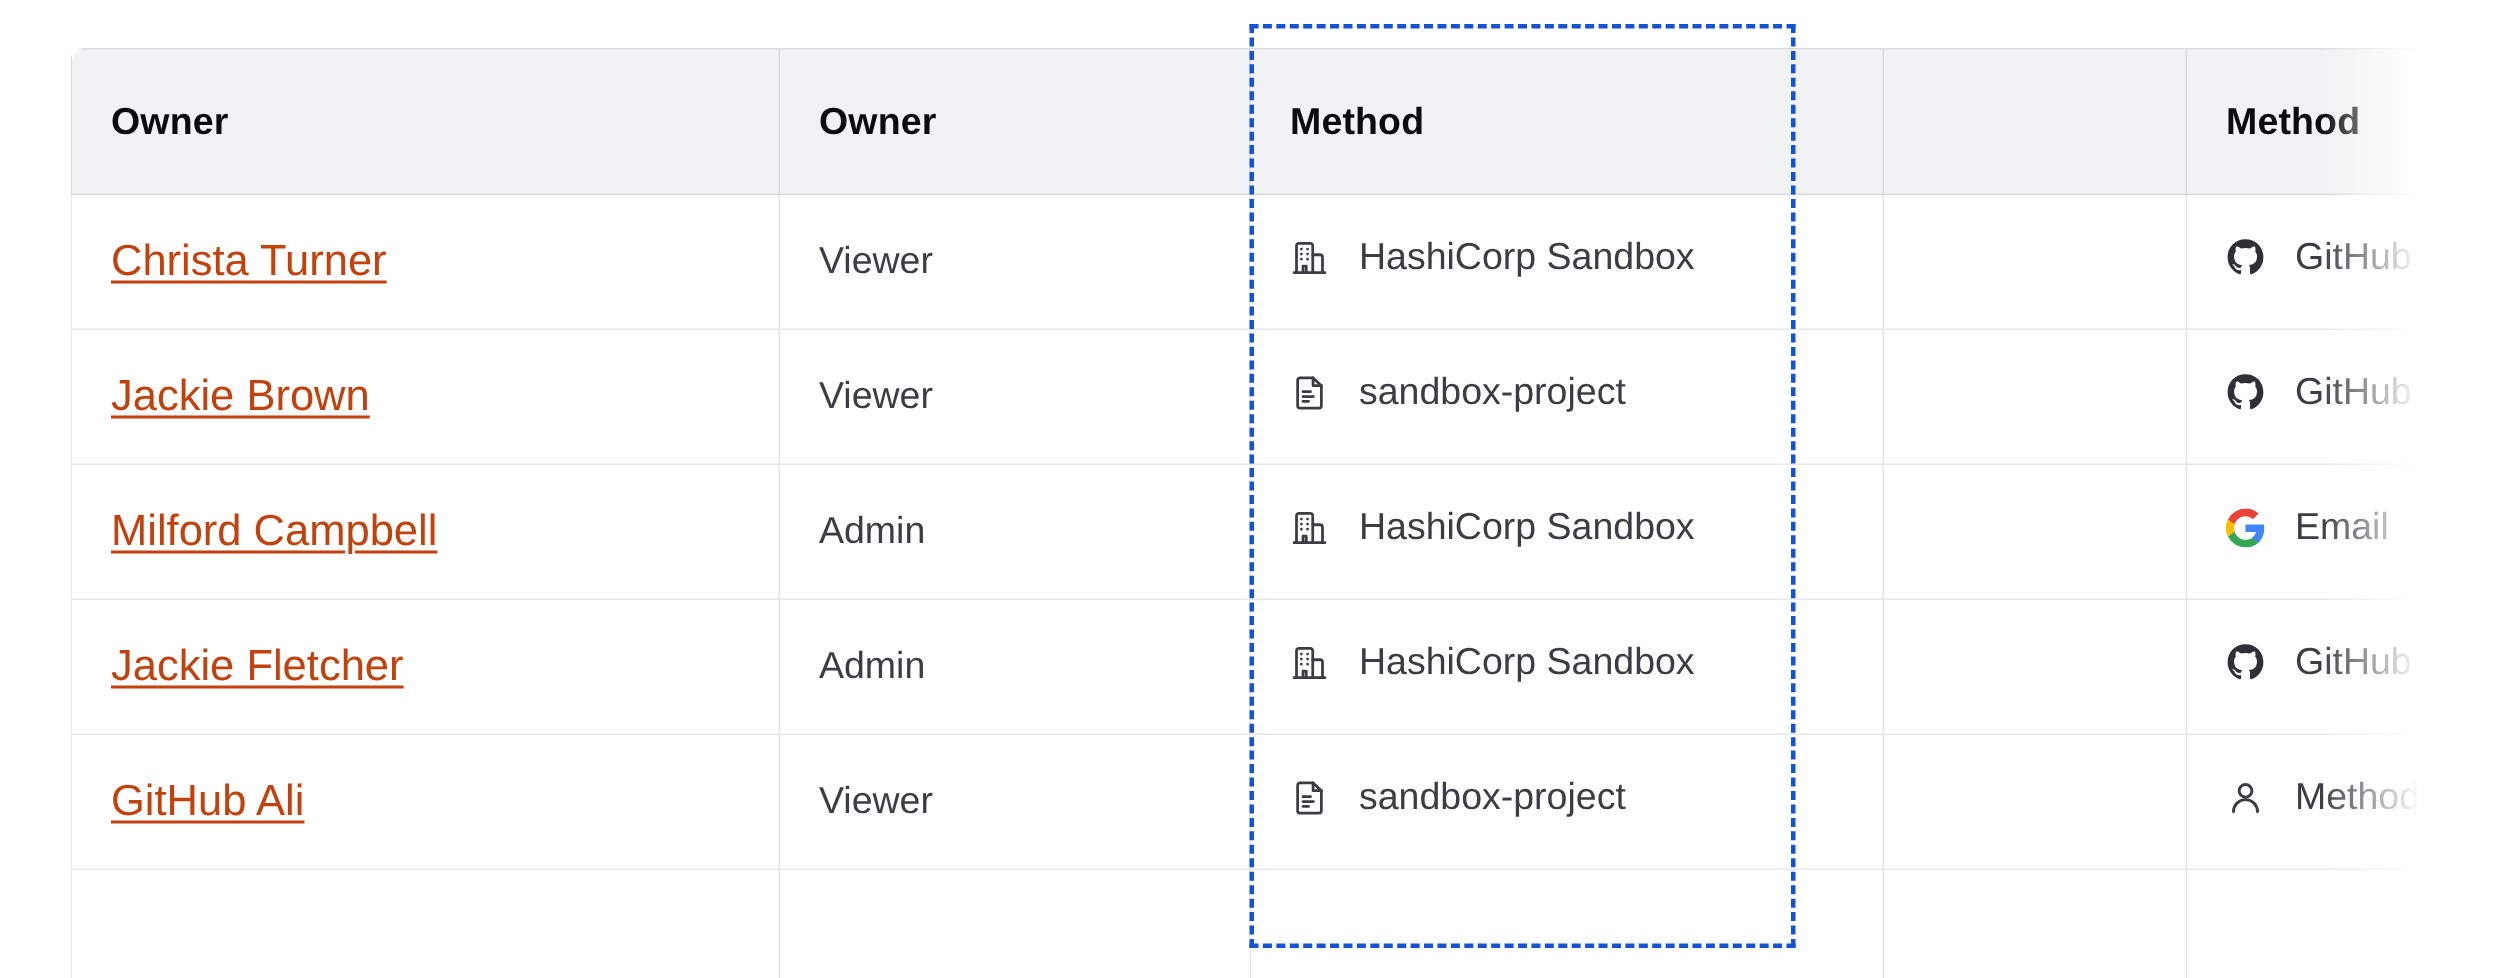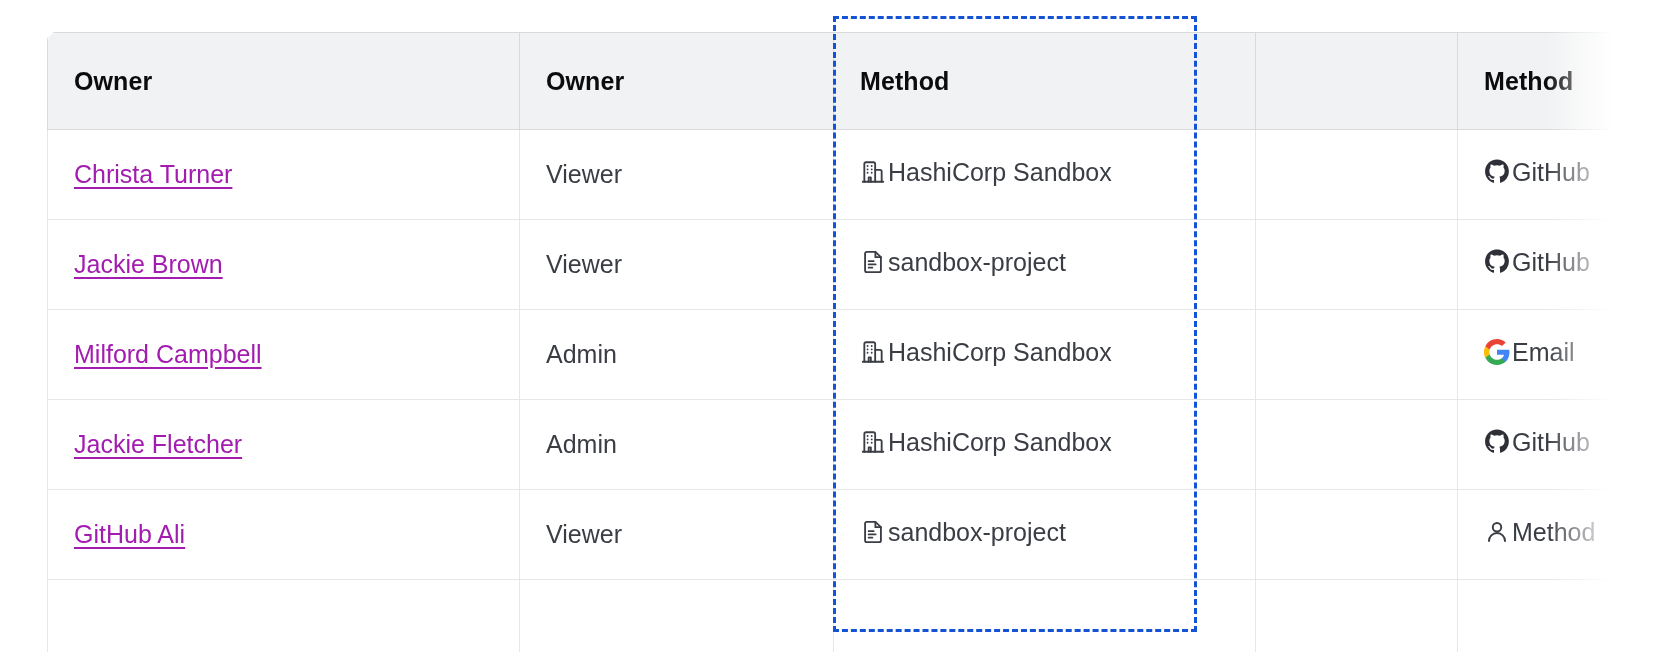--- a/index.html
+++ b/index.html
@@ -70,33 +70,33 @@
   }
   table.data-table tbody td:first-child { border-left: 1px solid #E6E7E9; }
 
   .col-name   { width: 472px; }
   .col-role   { width: 314px; }
   .col-scope  { width: 422px; }
   .col-blank  { width: 202px; }
   .col-method { width: 390px; }
 
   a.name-link {
-    color: #a21caf;
-    font-size: 25px;
+    color: #c2410c;
+    font-size: 29px;
     font-weight: 400;
     text-decoration: underline;
     text-underline-offset: 4px;
     text-decoration-thickness: 2px;
     cursor: pointer;
   }
 
   .cell-ico {
     display: inline-flex;
     align-items: center;
-    gap: 2px;
+    gap: 20px;
   }
   .cell-ico .glyph {
     display: inline-flex;
     align-items: center;
     justify-content: center;
     width: 26px; height: 26px;
     flex: 0 0 26px;
   }
   .cell-ico .txt { color: #3B3D45; }
 

